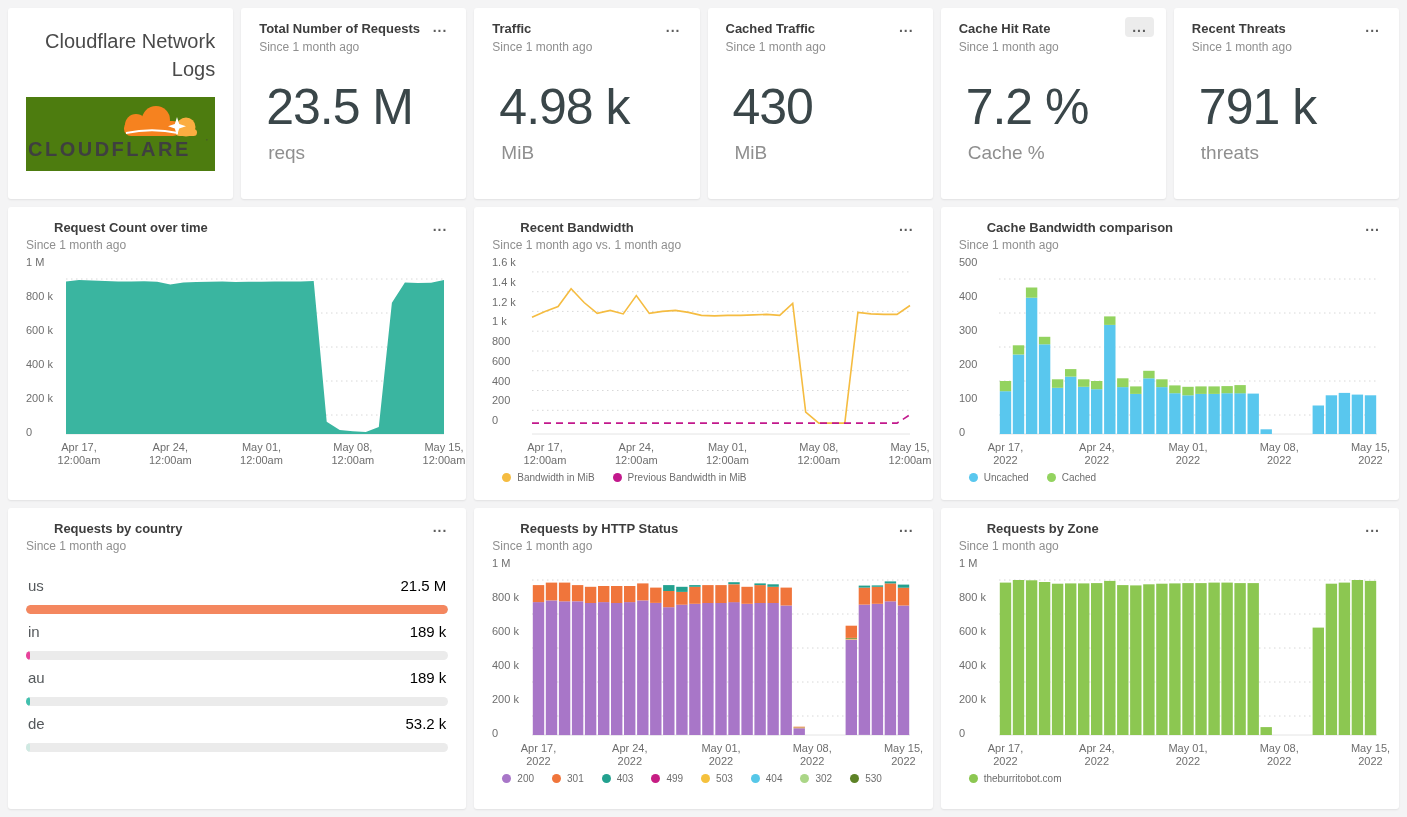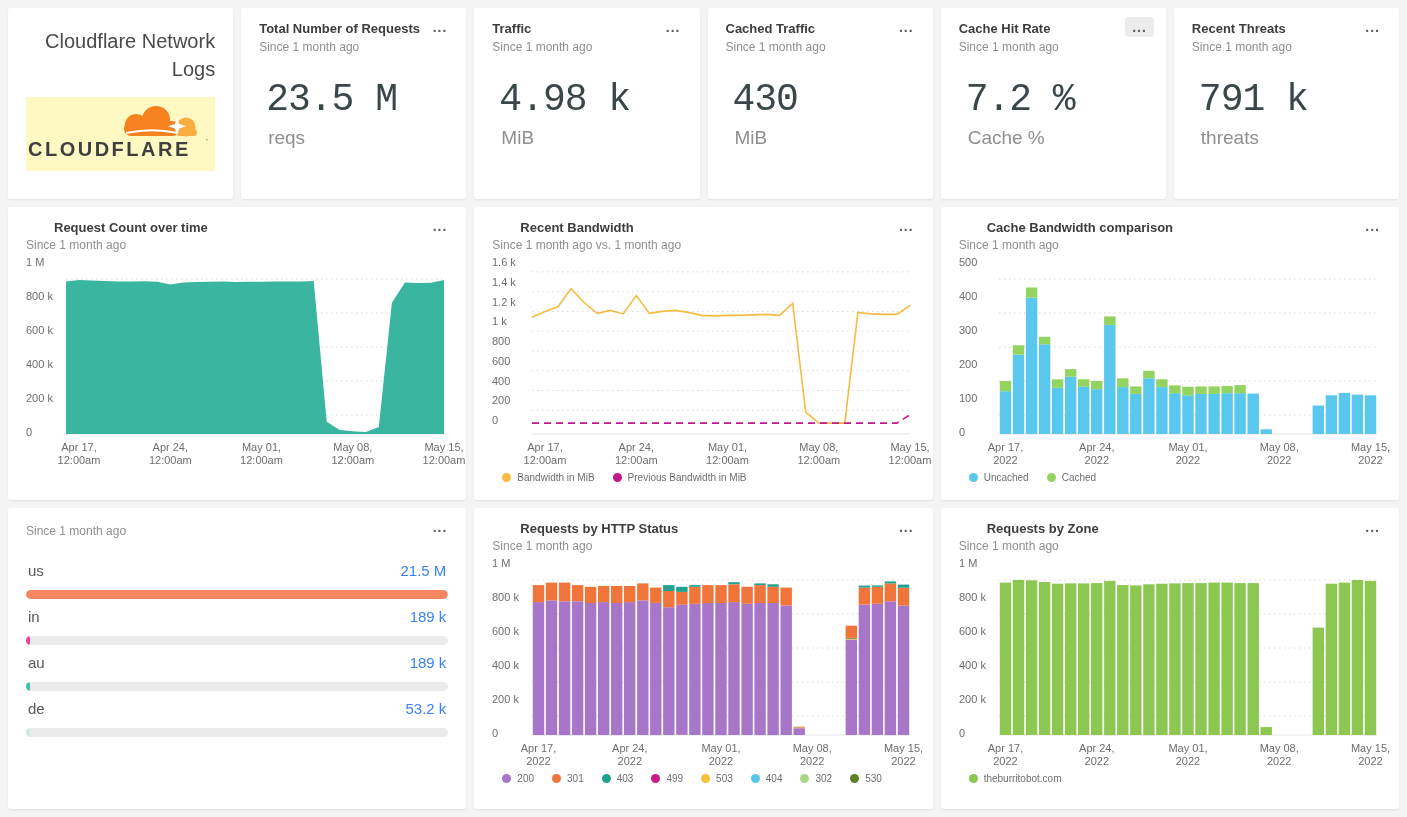--- a/index.html
+++ b/index.html
@@ -13,39 +13,39 @@
   .row.mid{grid-template-columns:repeat(3,1fr);height:299px;}
   .row.bot{grid-template-columns:repeat(3,1fr);height:307px;}
   .card{background:#fff;border-radius:3px;box-shadow:0 1px 2px rgba(0,0,0,.08);
     padding:13px 18px;position:relative;overflow:hidden;box-sizing:border-box;}
   .menu-btn{position:absolute;top:9px;right:12px;color:#5d5d5d;font-weight:bold;
     font-size:14px;letter-spacing:1px;line-height:14px;padding:3px 7px;border-radius:4px;cursor:pointer;}
   .menu-btn.hl{background:#ececec;}
   
   .metric-title{font-size:13px;font-weight:bold;color:#3d3d3d;line-height:1.25;padding-right:26px;}
   .metric-sub{font-size:12px;color:#8f8f8f;margin-top:3px;}
-  .metric-value{font-size:38px;color:#3a4649;margin:24px 0 0 7px;letter-spacing:-1px;white-space:nowrap;font-family:Liberation Mono, monospace;}
+  .metric-value{font-size:50px;color:#3a4649;margin:24px 0 0 7px;letter-spacing:-1px;white-space:nowrap;}
   .metric-unit{font-size:19px;color:#8f8f8f;margin:6px 0 0 9px;}
   
   .brand-title{font-size:20px;color:#4a4a4a;line-height:1.4;margin-top:6px;text-align:right;}
-  .logo-box{margin-top:14px;background:#fef9c3;height:74px;display:flex;align-items:center;justify-content:center;}
+  .logo-box{margin-top:14px;background:#4d7c0f;height:74px;display:flex;align-items:center;justify-content:center;}
   
   .panel-title{font-size:13px;font-weight:bold;color:#3d3d3d;padding-left:28px;}
   .panel-sub{font-size:12px;color:#8f8f8f;margin-top:3px;}
   .chart{margin-top:0;}
   .yt{font-size:11px;fill:#6e6e6e;}
   .xt{font-size:11px;fill:#6e6e6e;}
   .legend{display:flex;gap:18px;margin:4px 0 0 10px;font-size:10px;color:#6e6e6e;align-items:center;flex-wrap:wrap;}
   .legend .li{display:inline-flex;align-items:center;cursor:pointer;}
   .legend .dot{width:9px;height:9px;border-radius:50%;display:inline-block;margin-right:6px;}
   
   .c-rows{margin-top:24px;}
   .c-row{margin-bottom:9px;}
   .c-head{display:flex;justify-content:space-between;font-size:15px;color:#55595c;padding:0 2px;}
-  .c-val{color:#3b82f6;}
+  .c-val{color:#000000;}
   .c-track{margin-top:11px;height:9px;background:#ebebeb;border-radius:5px;overflow:hidden;}
   .c-fill{height:100%;border-radius:5px;}
 </style>
 </head>
 <body>
 
 <div class="dash">
 
   <div class="row top">
     <div class="card">
@@ -274,20 +274,21 @@
             <span class="dot" style="background: rgb(147, 211, 95);"></span>
             <span>Cached</span>
           </span>
         </div>
     </div>
   </div>
 
   <div class="row bot">
     <div class="card">
       <div class="menu-btn">...</div>
+      <div class="panel-title">Requests by country</div>
       <div class="panel-sub">Since 1 month ago</div>
       <div class="c-rows">
           <div class="c-row">
             <div class="c-head">
               <span class="c-lab">us</span>
               <span class="c-val">21.5 M</span>
             </div>
             <div class="c-track">
               <div class="c-fill" style="width: max(100%, 4px); background: rgb(244, 135, 95);"></div>
             </div>

